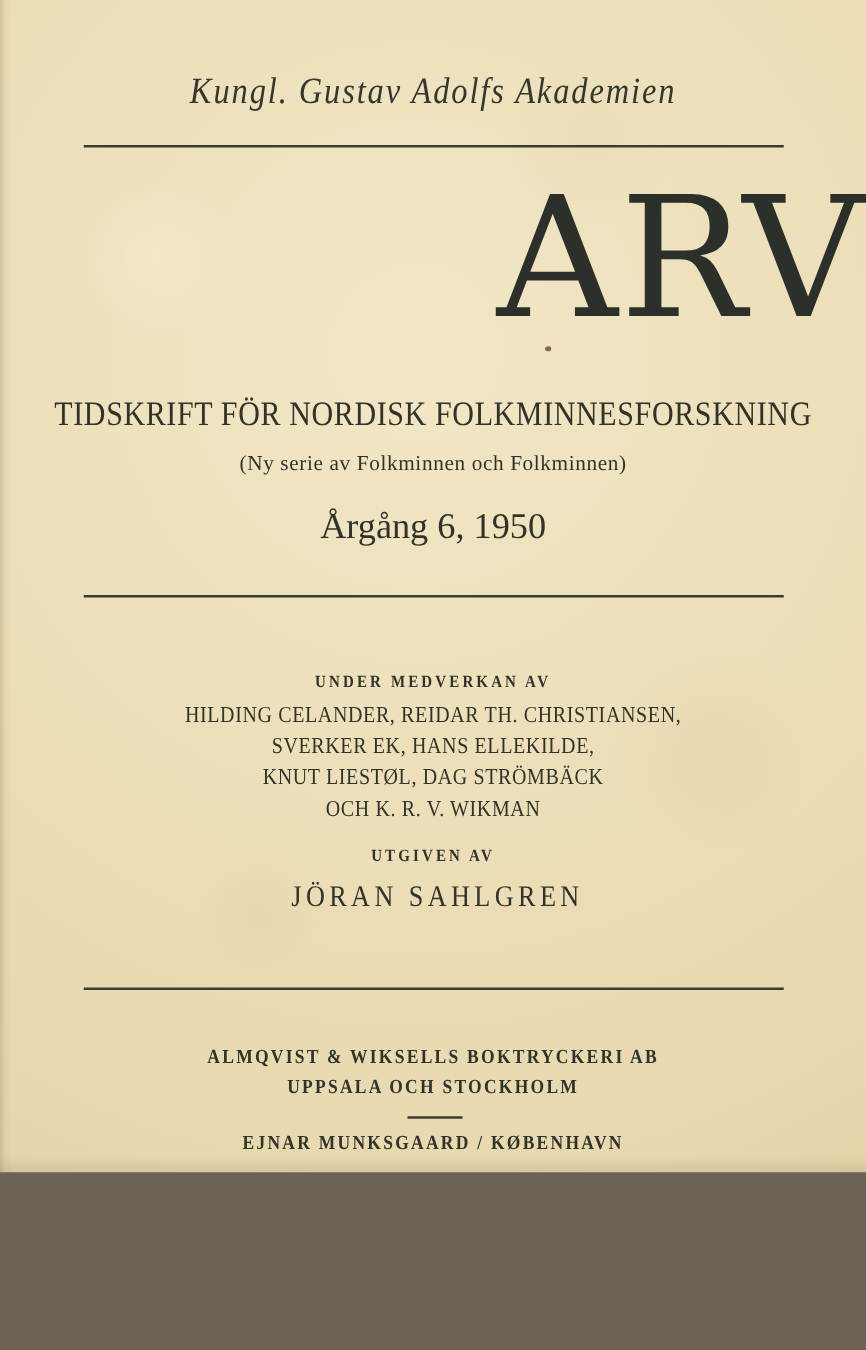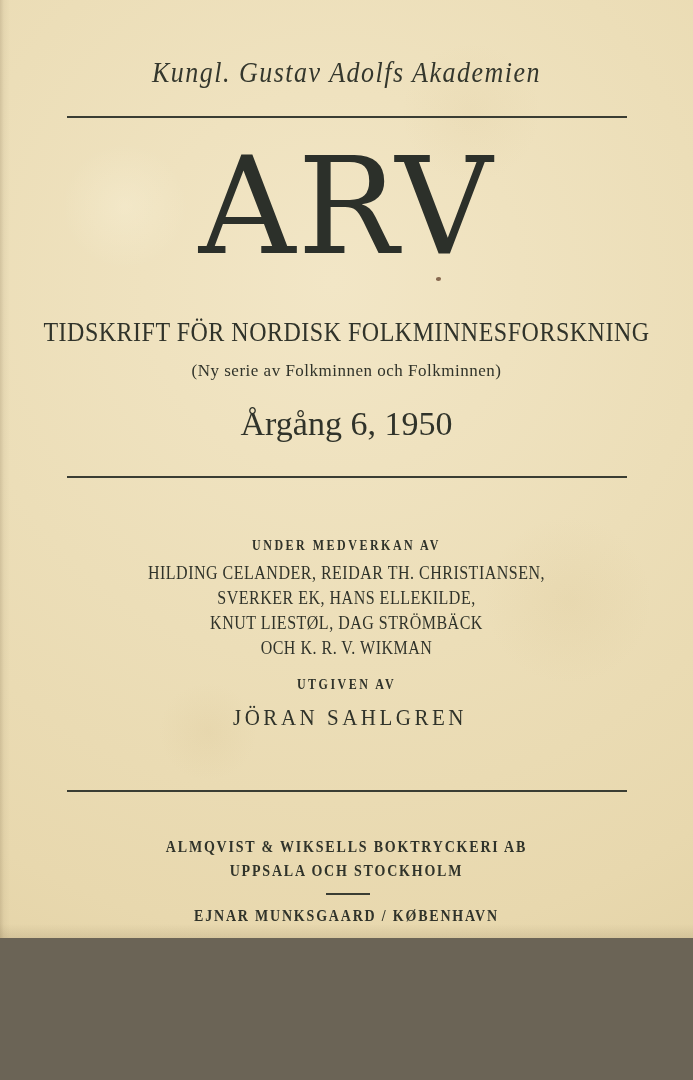--- a/index.html
+++ b/index.html
@@ -53,34 +53,35 @@
     font-size: 26px;
     letter-spacing: 1.5px;
     color: #34372d;
   }
   .big-title {
     top: 140px;
     font-family: "DejaVu Serif", serif;
     font-size: 134px;
     letter-spacing: 2px;
     color: #2c302a;
+    text-align: right;
   }
   .subtitle {
     top: 320px;
     font-size: 24px;
     letter-spacing: 0.5px;
   }
   .series-note {
     top: 362px;
     font-size: 17px;
     letter-spacing: 0.5px;
   }
   .volume {
     top: 407px;
-    font-size: 34px;
+    font-size: 29px;
   }
   .small-heading {
     font-weight: 700;
     font-size: 12px;
     letter-spacing: 2.5px;
   }
   .uma { top: 539px; }
   .contrib {
     font-size: 16px;
     letter-spacing: 0.5px;

